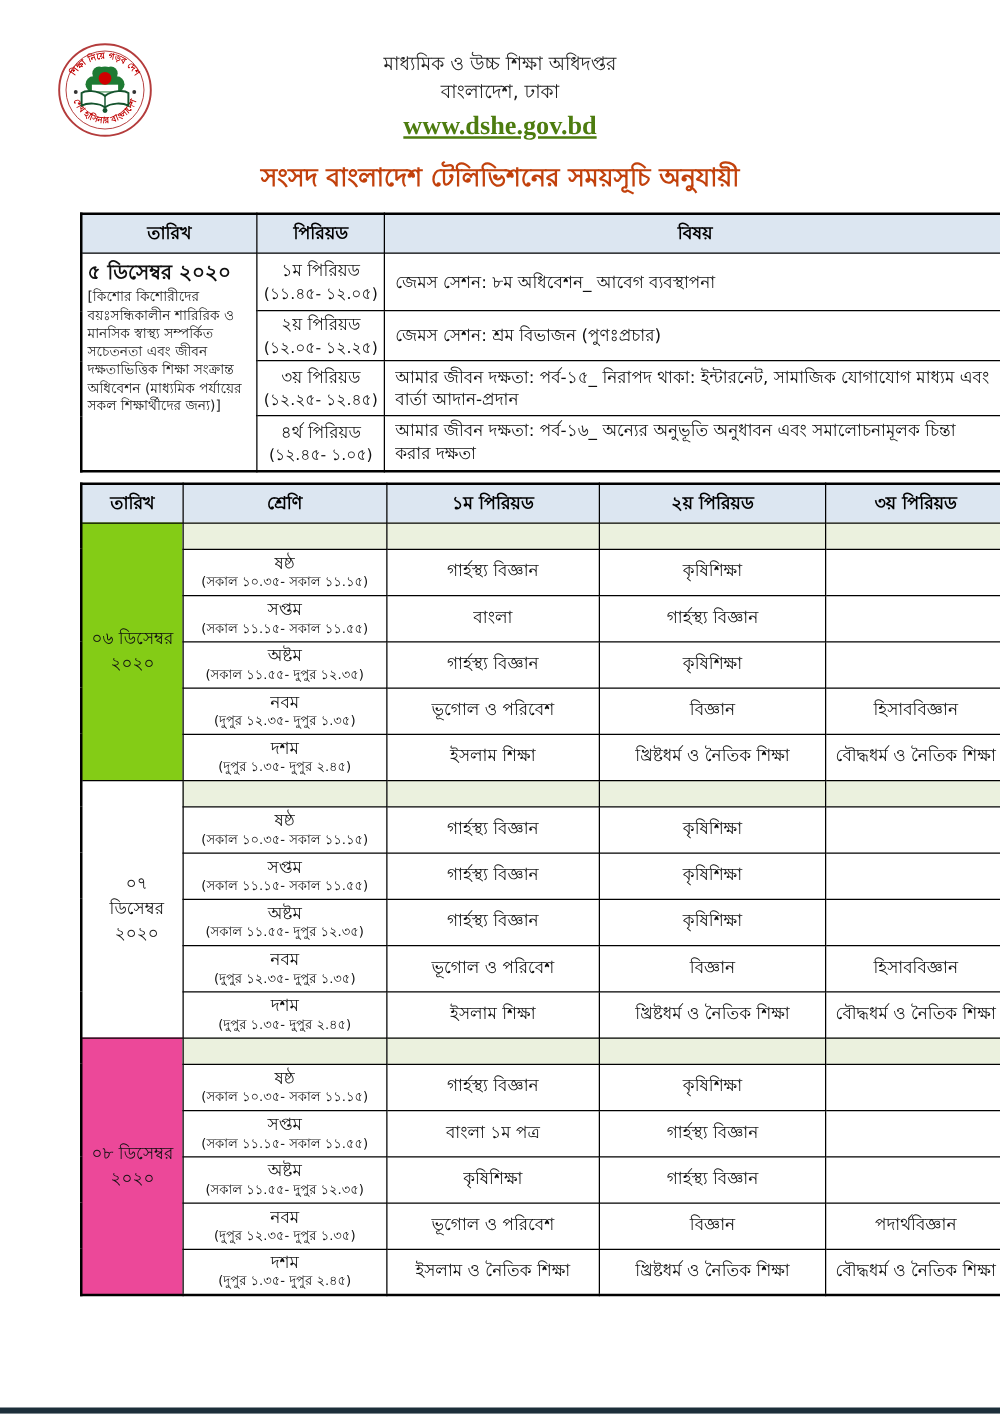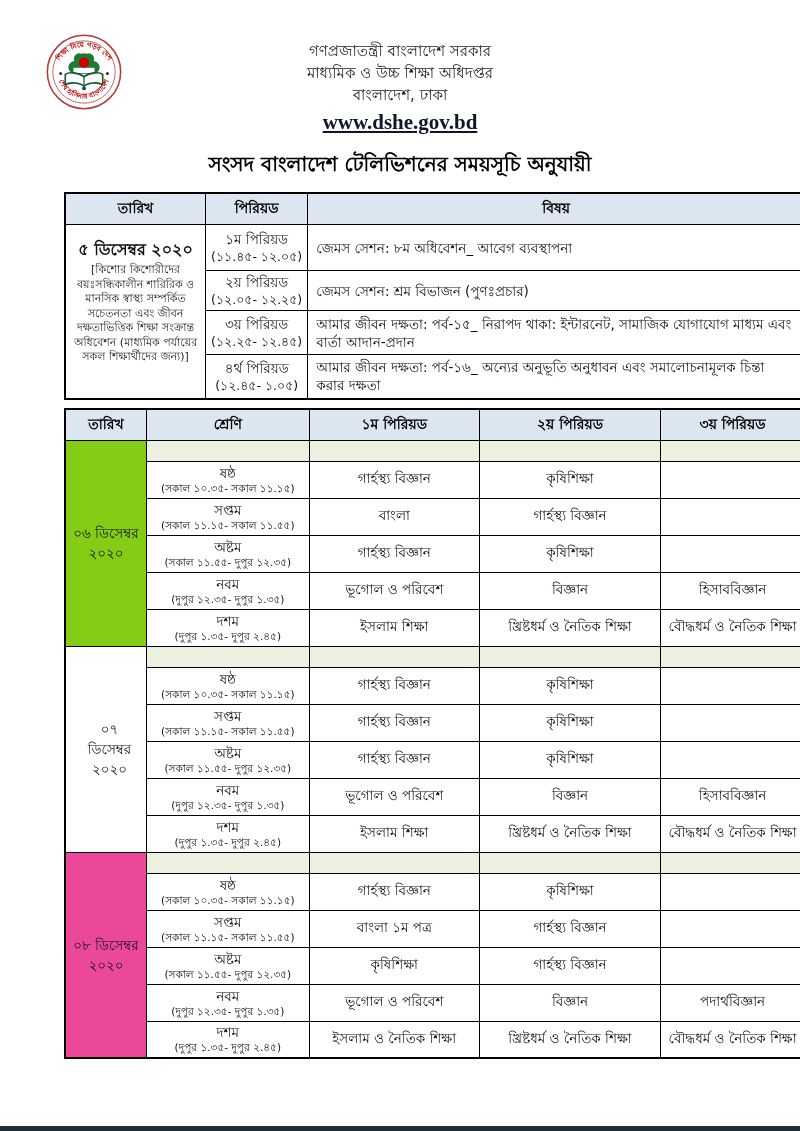--- a/index.html
+++ b/index.html
@@ -9,36 +9,36 @@
     font-family:"DejaVu Sans","Liberation Sans",sans-serif;
     color:#1a1a1a; overflow:hidden;
   }
   
   .page-header { position:relative; padding-top:40px; text-align:center; }
   .logo { position:absolute; left:45px; top:33px; width:78px; height:78px; }
   .org-line { font-size:15px; line-height:22px; color:#222; }
   .site-link {
     display:inline-block; margin-top:4px;
     font-family:"Liberation Serif","DejaVu Serif",serif;
-    font-size:21px; font-weight:bold; color:#0f172a;
+    font-size:21px; font-weight:bold; color:#4d7c0f;
     text-decoration:underline;
   }
   .doc-title { margin-top:16px; text-align:center; }
-  .doc-title div { font-size:20px; font-weight:bold; line-height:27px; color:#000000; }
+  .doc-title div { font-size:20px; font-weight:bold; line-height:27px; color:#c2410c; }
 
   
   table { border-collapse:collapse; table-layout:fixed; width:742px; margin-left:64px; }
   table, th, td { border:1px solid #000; }
   table { border-width:2px; }
   th { background:#dce6f1; font-size:14px; font-weight:bold; padding:3px 2px; color:#000; }
   td { font-size:13.5px; color:#111; padding:2px 4px; vertical-align:middle; }
 
   .t1 { margin-top:14px; }
   .t1 th { height:22px; }
-  .t1 .date-cell { text-align:center; vertical-align:top; padding-top:14px; }
+  .t1 .date-cell { text-align:left; vertical-align:top; padding-top:4px; }
   .t1 .date-main { font-size:16px; font-weight:bold; line-height:22px; }
   .t1 .date-note { font-size:11px; line-height:14.5px; margin-top:2px; color:#222; }
   .t1 .period-cell { text-align:center; }
   .t1 .period-name { font-size:13.5px; line-height:18px; }
   .t1 .period-time { font-size:12.5px; line-height:17px; }
   .t1 .subject-cell { text-align:left; padding:3px 8px; line-height:18px; }
   .t1 tr.r1 td { height:46px; }
   .t1 tr.r2 td { height:40px; }
   .t1 tr.r3 td { height:44px; }
   .t1 tr.r4 td { height:44px; }
@@ -81,21 +81,20 @@
     <circle cx="44" cy="33" r="7" fill="#1e7a33"></circle>
     <circle cx="56" cy="33" r="7" fill="#1e7a33"></circle>
     <rect x="36" y="44" width="28" height="8" fill="#ffffff" stroke="#1e7a33" stroke-width="1"></rect>
     <circle cx="50" cy="38" r="6.5" fill="#d00000"></circle>
 
     <path d="M 50 56 C 42 50, 30 50, 26 53 L 26 66 C 32 63, 44 63, 50 68 C 56 63, 68 63, 74 66 L 74 53 C 70 50, 58 50, 50 56 Z" fill="#ffffff" stroke="#14532d" stroke-width="2"></path>
     <line x1="50" y1="56" x2="50" y2="68" stroke="#14532d" stroke-width="1.5"></line>
     <circle cx="50" cy="71" r="2.5" fill="#14532d"></circle>
   </svg>
 
-  <div class="org-line">গণপ্রজাতন্ত্রী বাংলাদেশ সরকার</div>
   <div class="org-line">মাধ্যমিক ও উচ্চ শিক্ষা অধিদপ্তর</div>
   <div class="org-line">বাংলাদেশ, ঢাকা</div>
   <a class="site-link" href="#">www.dshe.gov.bd</a>
 </div>
 
 <div class="doc-title">
   <div>সংসদ বাংলাদেশ টেলিভিশনের সময়সূচি অনুযায়ী</div>
 </div>
 
 <table class="t1">

